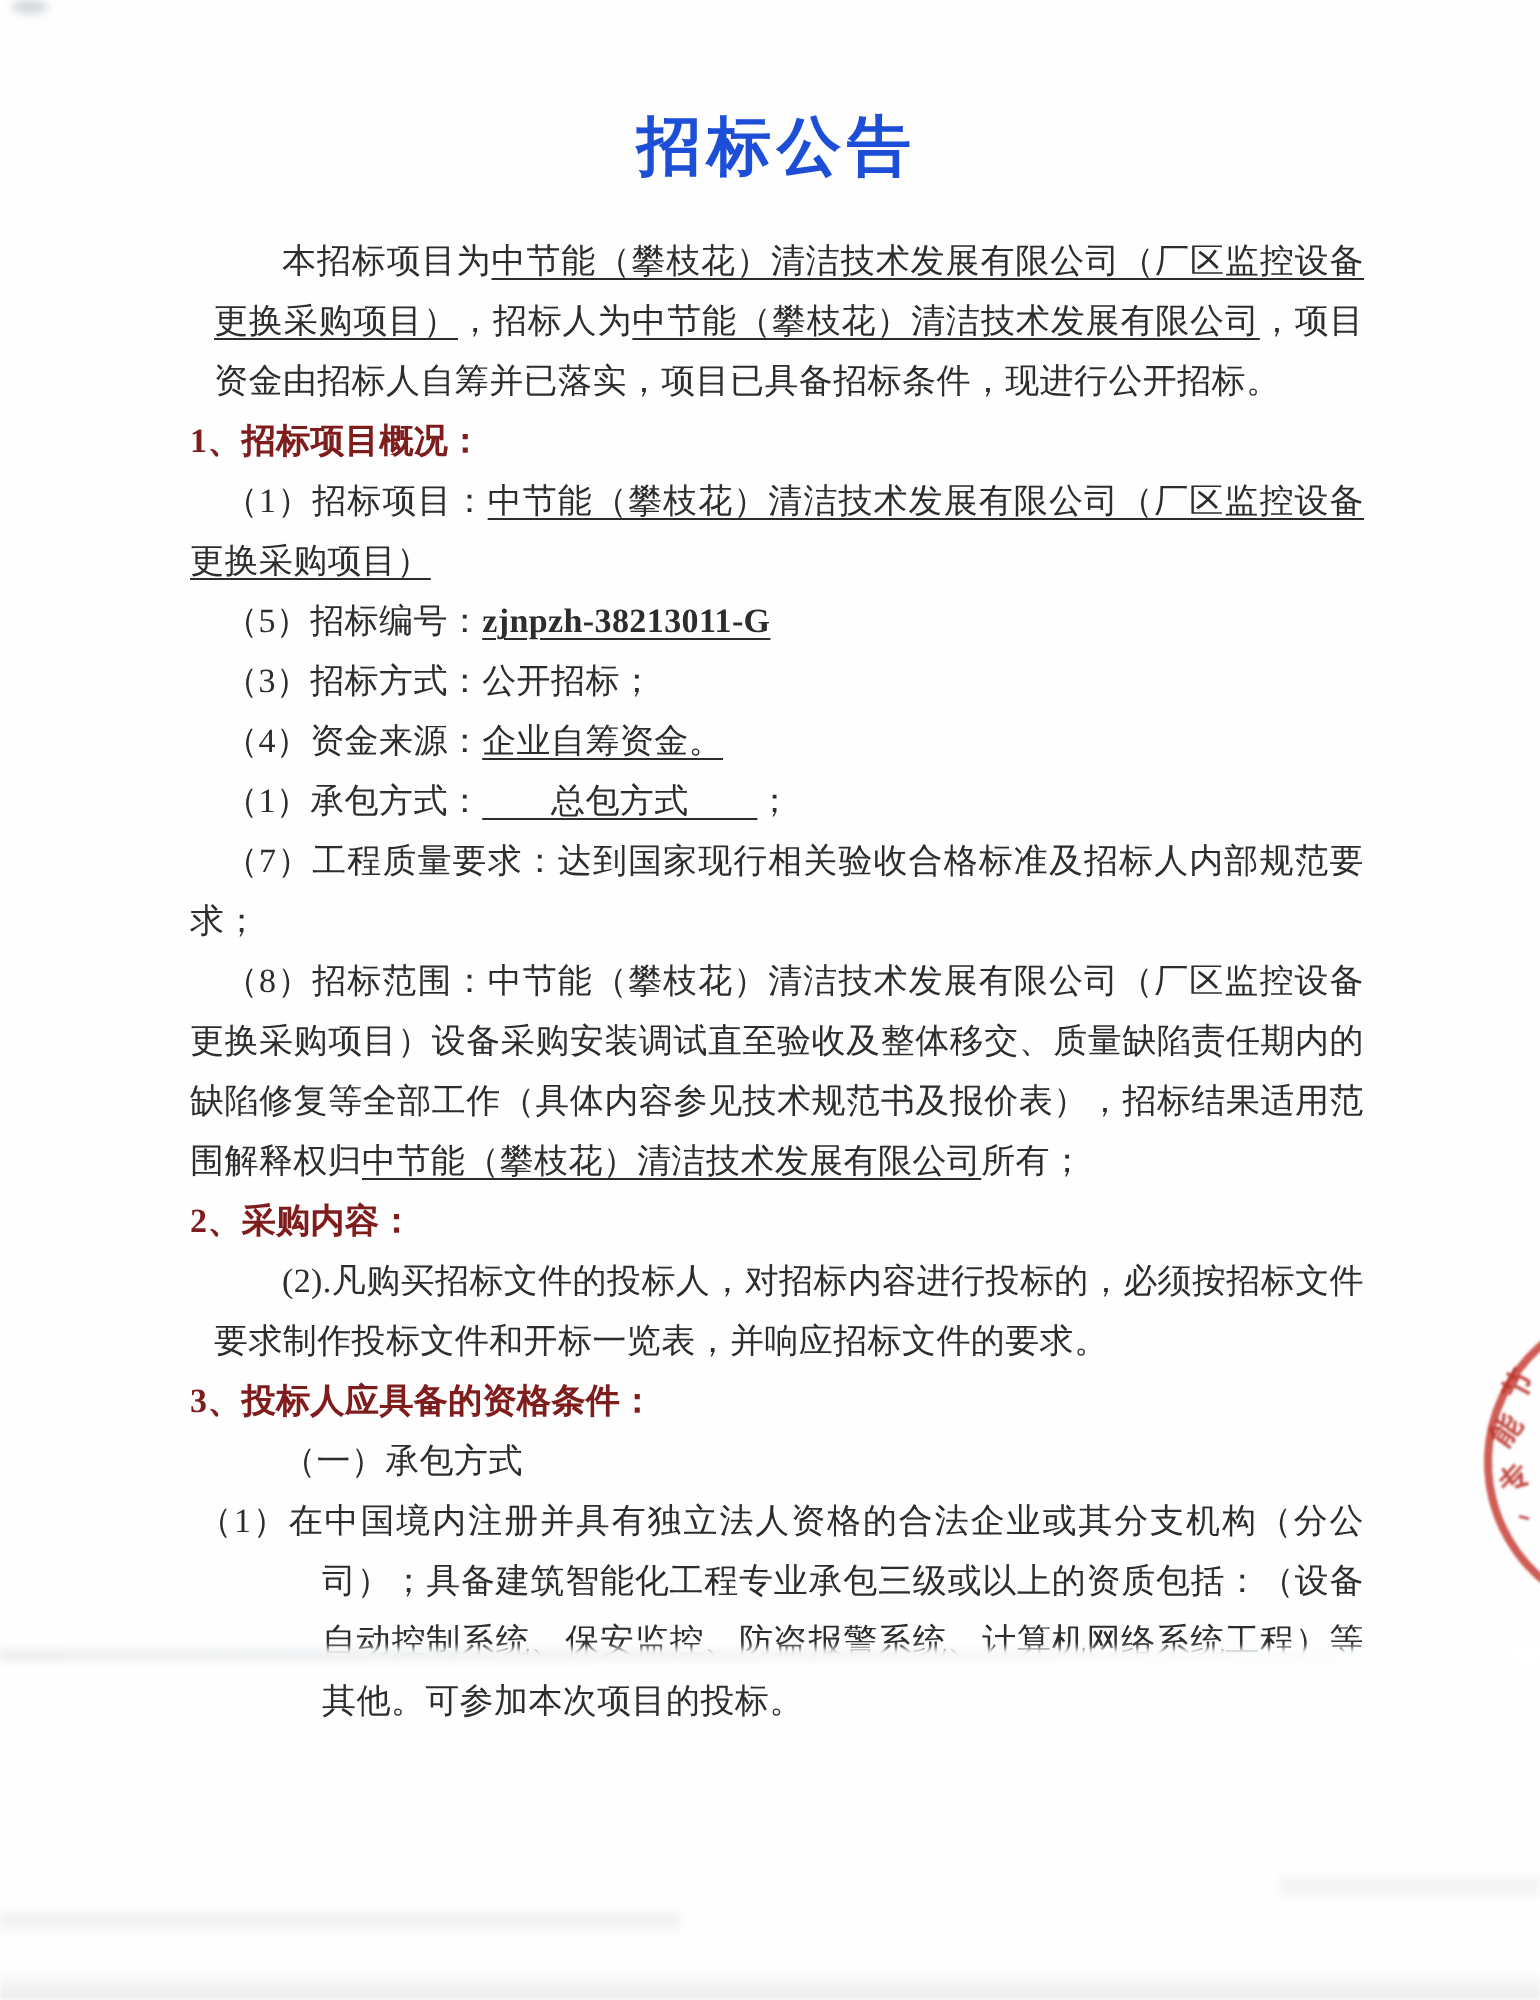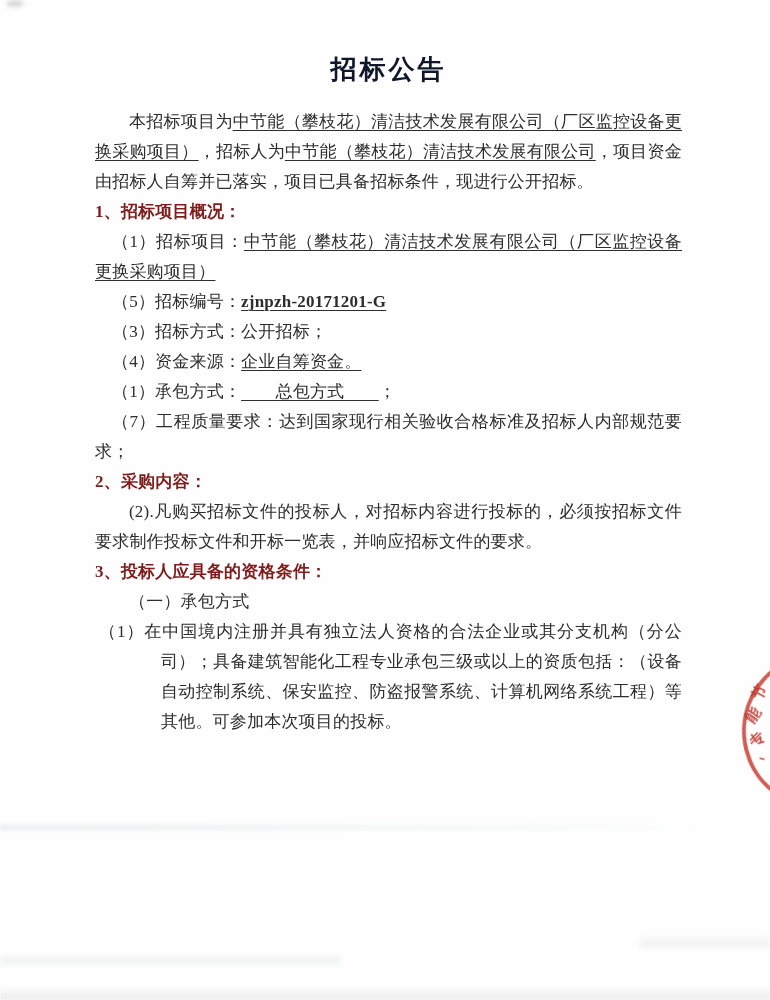--- a/index.html
+++ b/index.html
@@ -18,35 +18,35 @@
     color: #2d2d2d;
   }
   .content {
     position: absolute;
     top: 52px;
     left: 95px;
     width: 587px;
   }
   .doc-title {
     text-align: center;
-    font-size: 26px;
+    font-size: 32px;
     font-weight: 700;
     letter-spacing: 3px;
     margin: 0 0 20px 0;
-    color: #0f172a;
+    color: #1d4ed8;
   }
   .para {
     margin: 0;
     font-size: 17px;
     line-height: 30px;
     text-align: justify;
     letter-spacing: 0.2px;
     word-break: break-all;
   }
-  .para.body-indent2 { text-indent: 2em; }
+  .para.body-indent2 { text-indent: 2em; margin-left: 12px; }
   .para.body-indent1 { text-indent: 1em; }
   .para.item { text-indent: 1em; }
   .para.heading { font-weight: 700; text-indent: 0; color: #7f1d1d; }
   .para.hanging { padding-left: 66px; text-indent: -62px; }
   .u { text-decoration: underline; text-underline-offset: 3px; text-decoration-thickness: 1px; }
   .b { font-weight: 700; }
 
   
   .stamp-ring {
     position: absolute;
@@ -83,25 +83,26 @@
 <body>
 
 <div class="page">
 
   <div class="content">
     <h1 class="doc-title">招标公告</h1>
     <div>
         <p class="para body-indent2"><span>本招标项目为</span><span class="u">中节能（攀枝花）清洁技术发展有限公司（厂区监控设备更换采购项目）</span><span>，招标人为</span><span class="u">中节能（攀枝花）清洁技术发展有限公司</span><span>，项目资金由招标人自筹并已落实，项目已具备招标条件，现进行公开招标。</span></p>
         <p class="para heading"><span>1、招标项目概况：</span></p>
         <p class="para item"><span>（1）招标项目：</span><span class="u">中节能（攀枝花）清洁技术发展有限公司（厂区监控设备更换采购项目）</span></p>
-        <p class="para item"><span>（5）招标编号：</span><span class="u b">zjnpzh-20171201-G</span></p>
+        <p class="para item"><span>（5）招标编号：</span><span class="u b">zjnpzh-38213011-G</span></p>
         <p class="para item"><span>（3）招标方式：公开招标；</span></p>
         <p class="para item"><span>（4）资金来源：</span><span class="u">企业自筹资金。</span></p>
         <p class="para item"><span>（1）承包方式：</span><span class="u">　　总包方式　　</span><span>；</span></p>
         <p class="para item"><span>（7）工程质量要求：达到国家现行相关验收合格标准及招标人内部规范要求；</span></p>
+        <p class="para body-indent1"><span>（8）招标范围：中节能（攀枝花）清洁技术发展有限公司（厂区监控设备更换采购项目）设备采购安装调试直至验收及整体移交、质量缺陷责任期内的缺陷修复等全部工作（具体内容参见技术规范书及报价表），招标结果适用范围解释权归</span><span class="u">中节能（攀枝花）清洁技术发展有限公司</span><span>所有；</span></p>
         <p class="para heading"><span>2、采购内容：</span></p>
         <p class="para body-indent2"><span>(2).凡购买招标文件的投标人，对招标内容进行投标的，必须按招标文件要求制作投标文件和开标一览表，并响应招标文件的要求。</span></p>
         <p class="para heading"><span>3、投标人应具备的资格条件：</span></p>
         <p class="para body-indent2"><span>（一）承包方式</span></p>
         <p class="para hanging"><span>（1）在中国境内注册并具有独立法人资格的合法企业或其分支机构（分公司）；具备建筑智能化工程专业承包三级或以上的资质包括：（设备自动控制系统、保安监控、防盗报警系统、计算机网络系统工程）等其他。可参加本次项目的投标。</span></p>
       </div>
   </div>
 
   <div class="stamp-ring"></div>
   <span class="stamp-glyph g1">节</span>

